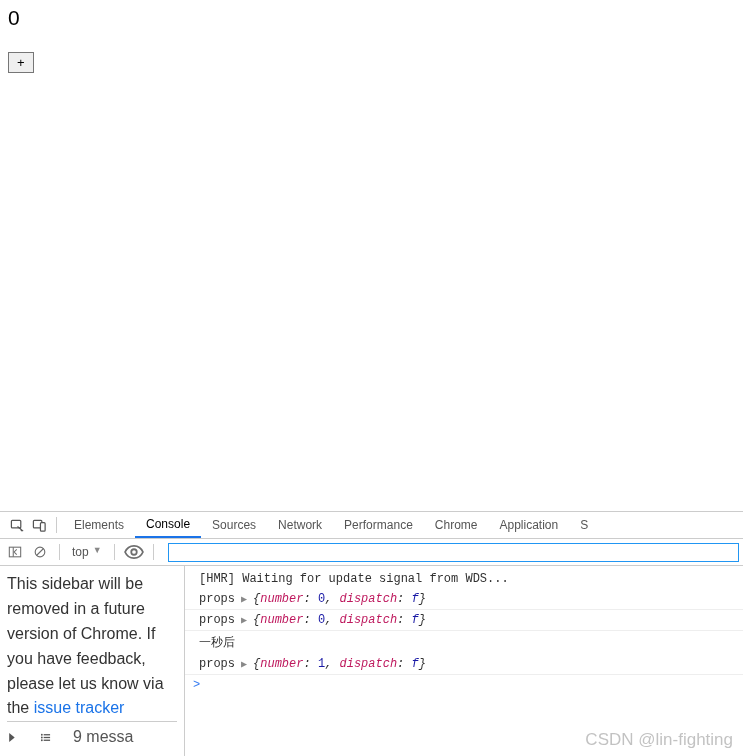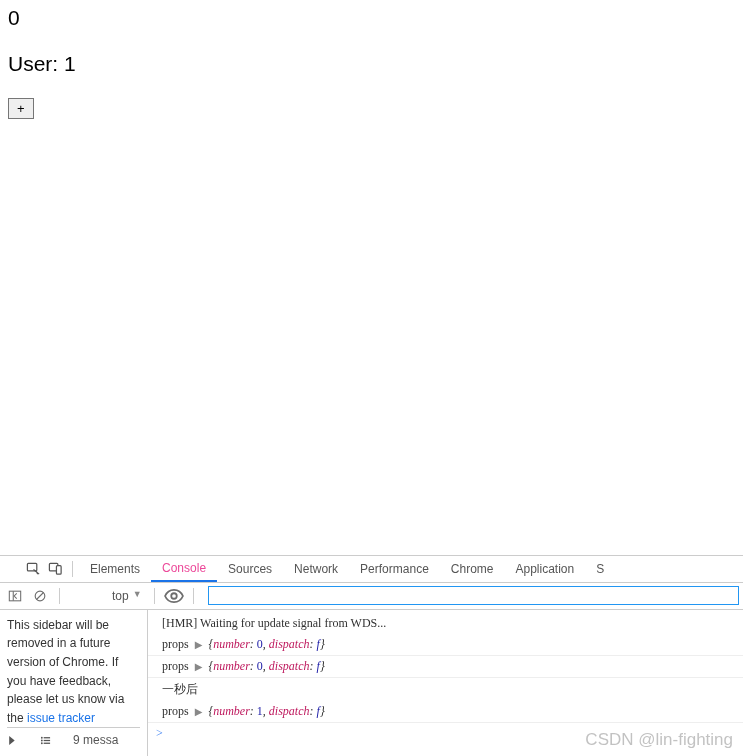--- a/index.html
+++ b/index.html
@@ -45,21 +45,21 @@
       font-size: 12px;
       color: #333;
       display: flex;
       flex-direction: column;
     }
     .dt-tabs {
       display: flex;
       align-items: center;
       height: 27px;
       border-bottom: 1px solid #ccc;
-      padding-left: 22px;
+      padding-left: 6px;
       gap: 0;
     }
     .dt-tab-icon {
       width: 22px;
       height: 22px;
       display: flex;
       align-items: center;
       justify-content: center;
       color: #555;
       cursor: pointer;
@@ -72,21 +72,21 @@
       margin: 0 6px;
     }
     .dt-tab {
       padding: 5px 11px;
       color: #555;
       cursor: pointer;
       font-size: 12px;
       white-space: nowrap;
     }
     .dt-tab.active {
-      color: #ec4899;
+      color: #000000;
       border-bottom: 2px solid #1a73e8;
     }
 
     .dt-toolbar {
       display: flex;
       align-items: center;
       height: 27px;
       border-bottom: 1px solid #ccc;
       padding-left: 4px;
       gap: 3px;
@@ -107,21 +107,20 @@
       background: #ccc;
       margin: 0 5px;
     }
     .dt-context {
       display: flex;
       align-items: flex-start;
       color: #555;
       font-size: 12px;
       padding: 0 4px;
       cursor: pointer;
-      margin-left: 40px;
     }
     .dt-context .tri {
       font-size: 9px;
       margin-left: 4px;
       color: #888;
     }
     .dt-eye {
       width: 22px; height: 22px;
       display: flex; align-items: center; justify-content: center;
       cursor: pointer;
@@ -134,44 +133,44 @@
       outline: none;
       padding: 0 4px;
       font-size: 12px;
     }
 
     .dt-body {
       display: flex;
       flex: 1;
     }
     .dt-sidebar {
-      width: 148px;
+      width: 185px;
       border-right: 1px solid #ccc;
       padding: 6px 7px;
-      font-size: 12px;
+      font-size: 16px;
       color: #333;
       line-height: 1.55;
       display: flex;
       flex-direction: column;
     }
     .dt-sidebar .link { color: #1a73e8; cursor: pointer; }
     .dt-sidebar-bottom {
       margin-top: auto;
       border-top: 1px solid #ccc;
       display: flex;
       align-items: center;
       gap: 22px;
       padding-top: 3px;
       color: #555;
     }
     .dt-sidebar-bottom svg { width: 11px; height: 11px; }
 
     .dt-console {
       flex: 1;
-      font-family: Liberation Serif, serif;
+      font-family: Liberation Mono, monospace;
       font-size: 12px;
       color: #303030;
       padding: 3px 0;
     }
     .log-row {
       padding: 3px 8px 3px 14px;
       display: flex;
       align-items: center;
       gap: 6px;
       white-space: nowrap;
@@ -198,23 +197,20 @@
       font-size: 17px;
       font-family: Arial, sans-serif;
       pointer-events: none;
     }
   </style>
 </head>
 <body>
 
 <div class="app-area">
   <div class="counter-val">0</div>
-  <div class="user-line">
-    <span>User: </span><span>1</span>
-  </div>
   <div class="btn-row">
     <button class="app-btn">+</button>
   </div>
 </div>
 
 <div class="filler"></div>
 
 <div class="devtools">
   <div class="dt-tabs">
     <div class="dt-tab-icon">

